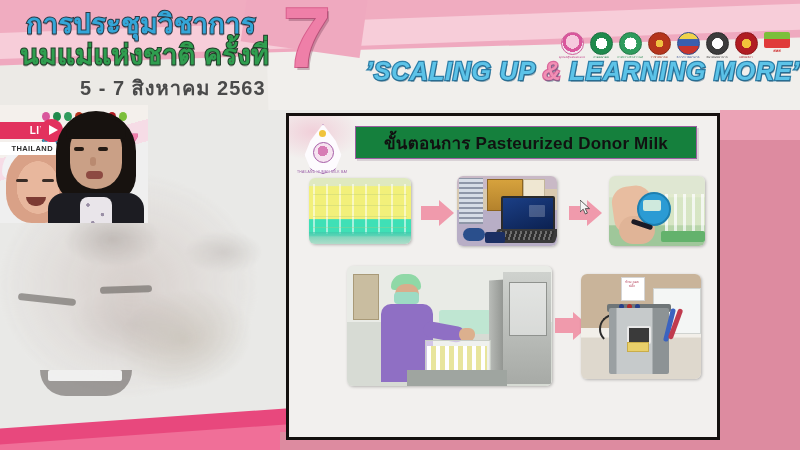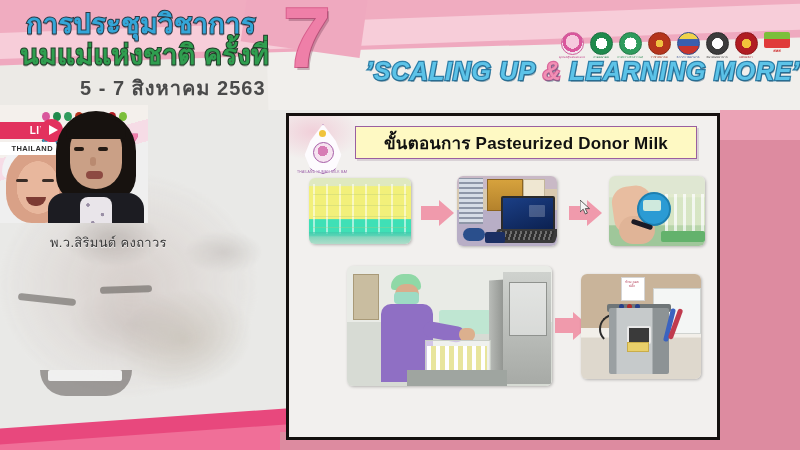--- a/index.html
+++ b/index.html
@@ -172,21 +172,21 @@
     border:1.5px solid #9b5fa8;background:#fdfbfe;
     clip-path:polygon(50% 0%,82% 34%,96% 62%,80% 92%,50% 100%,20% 92%,4% 62%,18% 34%);
   }
   .sl-dropdot{position:absolute;left:20px;top:8px;width:7px;height:7px;border-radius:50%;background:#f0c33c;}
   .sl-figure{position:absolute;left:14px;top:20px;width:19px;height:19px;border-radius:50%;
     background:radial-gradient(circle at 46% 42%, #d77bb5 0 34%, #f6e3f0 35% 100%);border:1.5px solid #a45ba6;}
   .sl-cap{position:absolute;left:-2px;top:48px;width:50px;text-align:center;font-size:3.4px;color:#9b5fa8;letter-spacing:.2px;white-space:nowrap;overflow:hidden;}
 
   .slide-title-bar{
     position:absolute;left:66px;top:10px;width:342px;height:33px;
-    background:#fef9c3;border:1px solid #9a5fa0;box-sizing:border-box;
+    background:#15803d;border:1px solid #9a5fa0;box-sizing:border-box;
     display:flex;align-items:center;justify-content:center;
     box-shadow:2px 2px 0 rgba(120,90,120,.2);
   }
   .slide-title{font-size:17px;font-weight:bold;color:#111;letter-spacing:.2px;white-space:nowrap;}
 
   .photo{position:absolute;border-radius:6px;overflow:hidden;box-shadow:1px 1px 3px rgba(0,0,0,.25);}
 
   
   .p1{left:20px;top:62px;width:102px;height:66px;
       background:linear-gradient(180deg,#dfe9c0 0 12%, #f2f07a 13% 62%, #3fe0b6 63% 88%, #cfe6d0 89% 100%);}
@@ -387,21 +387,20 @@
       <div class="sp-fringe"></div>
       <div class="sp-eyeL"></div>
       <div class="sp-eyeR"></div>
       <div class="sp-nose"></div>
       <div class="sp-mouth"></div>
       <div class="sp-body"></div>
       <div class="sp-shirt"></div>
     </div>
   </div>
 
-  <div class="speaker-name">พ.ว.สิริมนต์  คงถาวร</div>
 
   <div class="slide">
     <div class="slide-bg-swirl"></div>
 
     <div class="slide-logo">
       <div class="sl-drop"></div>
       <div class="sl-dropdot"></div>
       <div class="sl-figure"></div>
       <div class="sl-cap">THAILAND HUMAN MILK BANK</div>
     </div>

